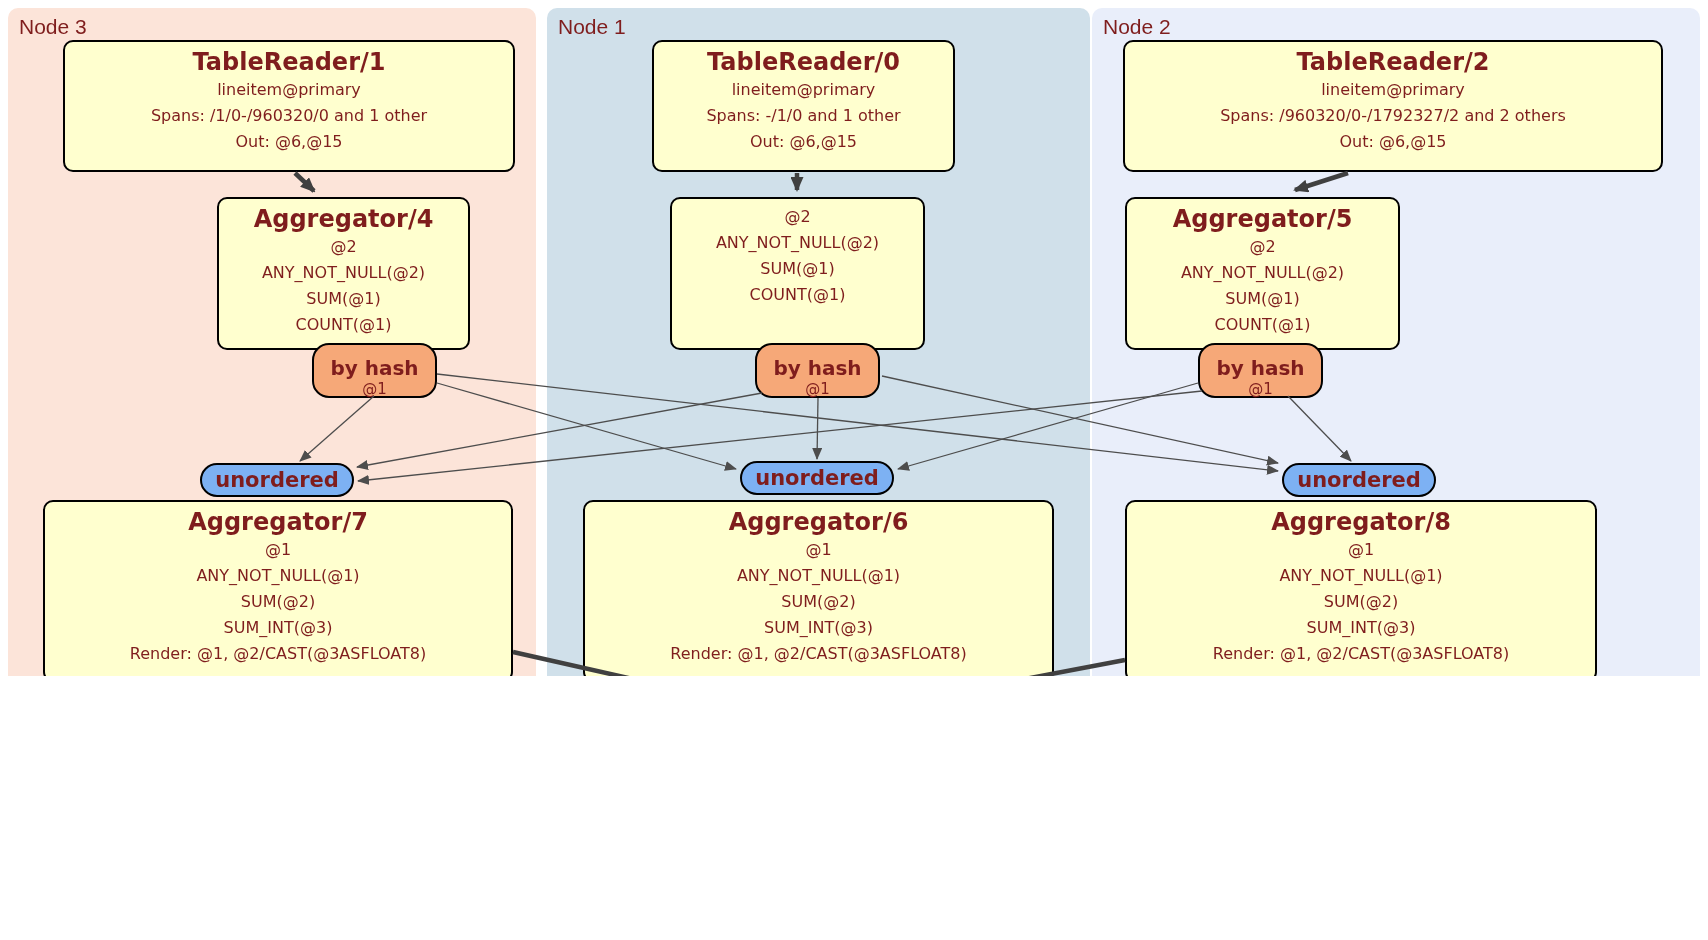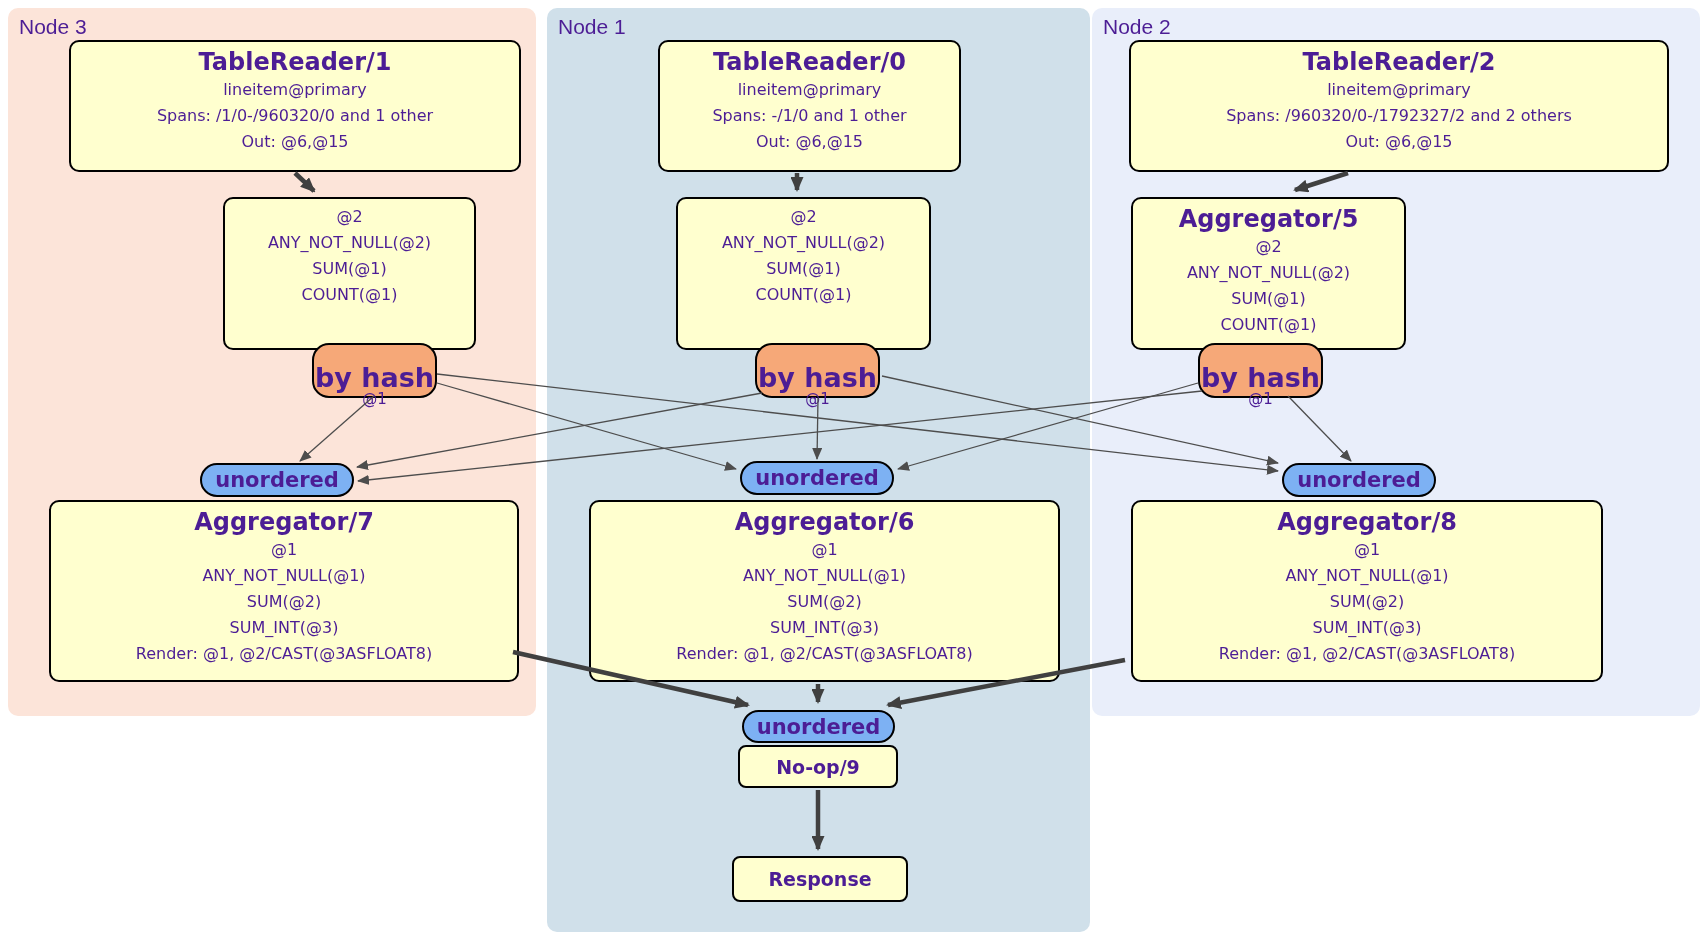--- a/index.html
+++ b/index.html
@@ -2,51 +2,51 @@
 <html style="--node3-bg: #fce4d9; --node1-bg: #d0e0ea; --node2-bg: #e9eefa; --box-bg: #ffffcf; --router-bg: #f6a878; --stream-bg: #7db1f3; --edge-thin: #4d4d4d; --edge-thick: #404040;"><head>
 <meta charset="utf-8">
 <style>
   :root{
     --node3-bg:#fce4d9; --node1-bg:#d0e0ea; --node2-bg:#e9eefa;
     --box-bg:#ffffcf; --router-bg:#f6a878; --stream-bg:#7db1f3;
     --edge-thin:#4d4d4d; --edge-thick:#404040;
   }
   html,body{margin:0;padding:0;background:#ffffff;}
   #canvas{
-    position:relative; width:1708px; height:940px; overflow:hidden;
-    background:#ffffff; font-family:"DejaVu Sans",sans-serif; color:#4c1d95;
+    position:relative; width:1708px; height:676px; overflow:hidden;
+    background:#ffffff; font-family:"DejaVu Sans",sans-serif; color:#7f1d1d;
   }
   .region{position:absolute; border-radius:10px; z-index:0;}
   #region-node3{left:8px;   top:8px; width:528px; height:708px; background:var(--node3-bg);}
   #region-node1{left:547px; top:8px; width:543px; height:924px; background:var(--node1-bg);}
   #region-node2{left:1092px;top:8px; width:608px; height:708px; background:var(--node2-bg);}
   .region-label{
     position:absolute; top:6px; left:11px;
     font-family:"Liberation Sans",sans-serif; font-size:21px; line-height:26px;
   }
   svg#edges{position:absolute; left:0; top:0; z-index:5; pointer-events:none;}
   .pbox{
     position:absolute; z-index:2; box-sizing:border-box;
     background:var(--box-bg); border:2px solid #000; border-radius:10px;
-    text-align:center; padding-top:5px; white-space:nowrap;margin-left:6px;
+    text-align:center; padding-top:5px; white-space:nowrap;
   }
   .pbox .title{font-weight:bold; font-size:24px; line-height:30px;}
   .pbox .line{font-size:16px; line-height:26px;}
   .minibox{
     position:absolute; z-index:2; box-sizing:border-box;
     background:var(--box-bg); border:2px solid #000; border-radius:8px;
     text-align:center; display:flex; align-items:center; justify-content:center;
     font-weight:bold; font-size:19px; white-space:nowrap;
   }
   .router{
     position:absolute; z-index:3; box-sizing:border-box;
     background:var(--router-bg); border:2px solid #000; border-radius:17px;
     text-align:center; white-space:nowrap;
   }
-  .router .rlabel{font-weight:bold; font-size:27px; line-height:26px; margin-top:20px;}
+  .router .rlabel{font-weight:bold; font-size:20px; line-height:26px; margin-top:10px;}
   .router .rdetail{font-size:15px; line-height:17px;}
   .stream{
     position:absolute; z-index:3; box-sizing:border-box;
     background:var(--stream-bg); border:2px solid #000; border-radius:17px;
     text-align:left; font-weight:bold; font-size:21px;
     display:flex; align-items:center; justify-content:center; white-space:nowrap;
   }
   
   #tr1{left:63px;  top:40px; width:452px; height:132px;}
   #tr0{left:652px; top:40px; width:303px; height:132px;}
@@ -98,20 +98,21 @@
     <div class="line">Out: @6,@15</div>
   </div>
   <div class="pbox" id="tr2">
     <div class="title">TableReader/2</div>
     <div class="line">lineitem@primary</div>
     <div class="line">Spans: /960320/0-/1792327/2 and 2 others</div>
     <div class="line">Out: @6,@15</div>
   </div>
 
   <div class="pbox" id="ag4">
+    <div class="title">Aggregator/4</div>
     <div class="line">@2</div>
     <div class="line">ANY_NOT_NULL(@2)</div>
     <div class="line">SUM(@1)</div>
     <div class="line">COUNT(@1)</div>
   </div>
   <div class="pbox" id="ag3">
     <div class="line">@2</div>
     <div class="line">ANY_NOT_NULL(@2)</div>
     <div class="line">SUM(@1)</div>
     <div class="line">COUNT(@1)</div>

